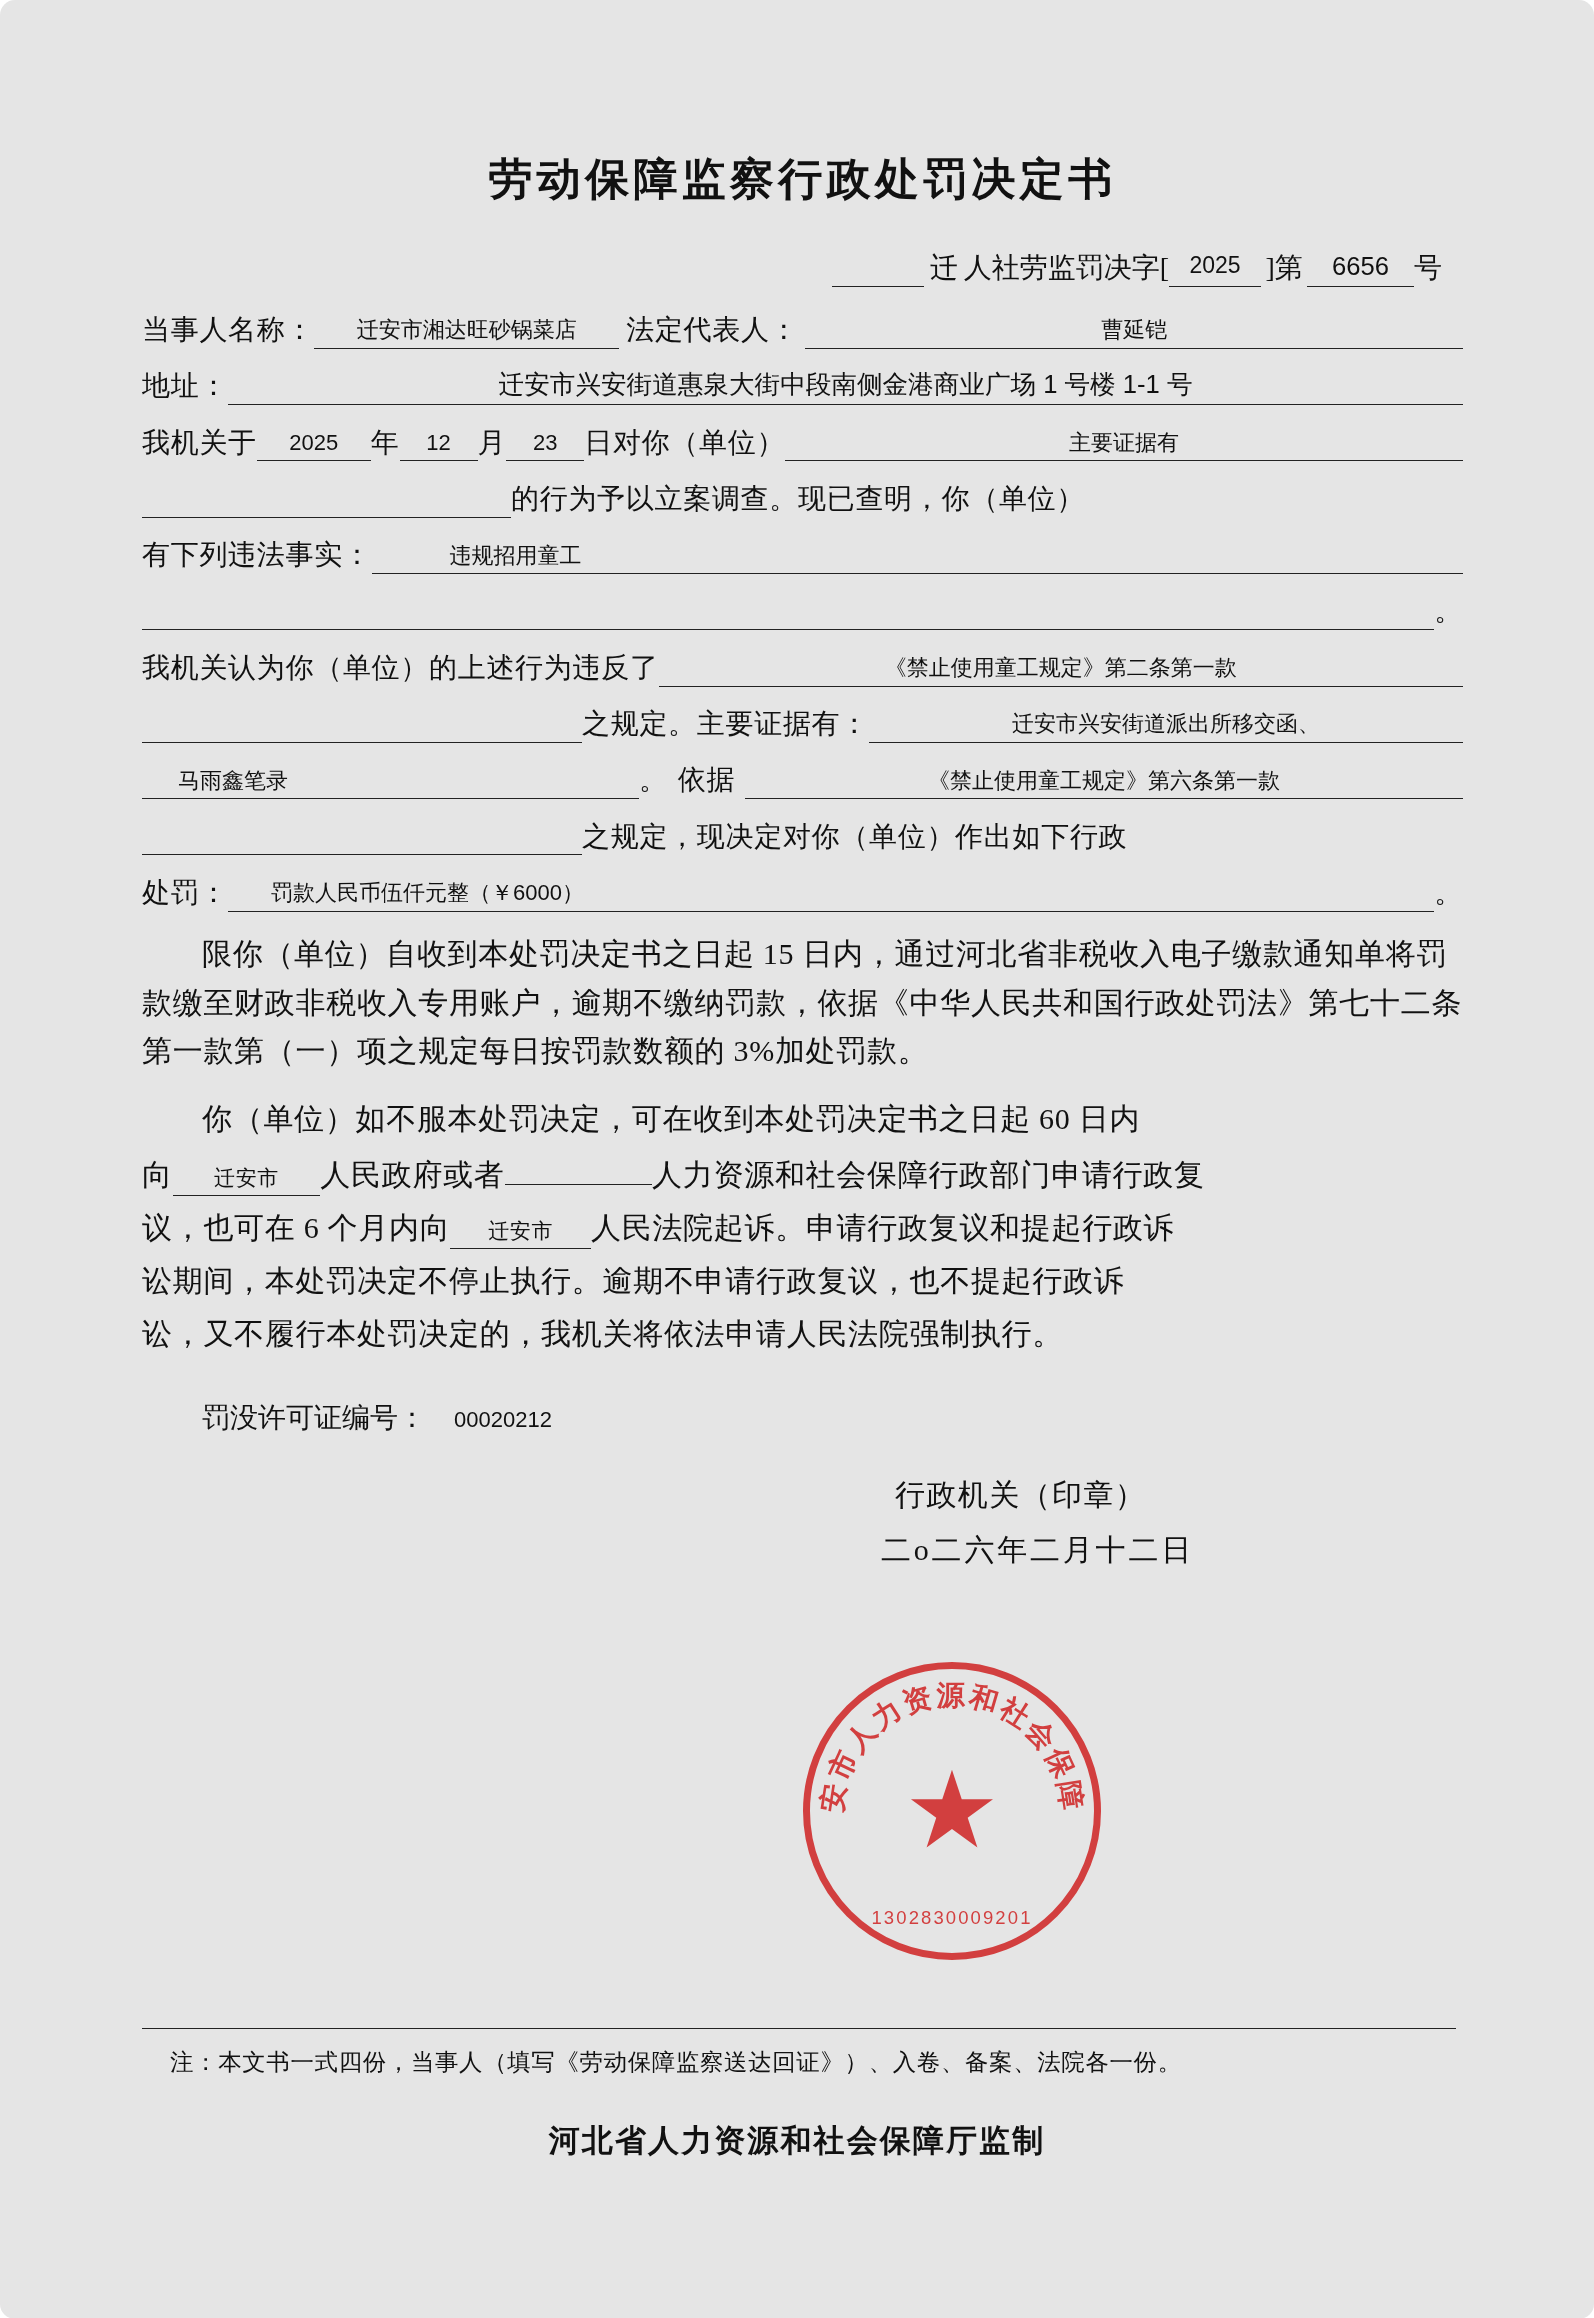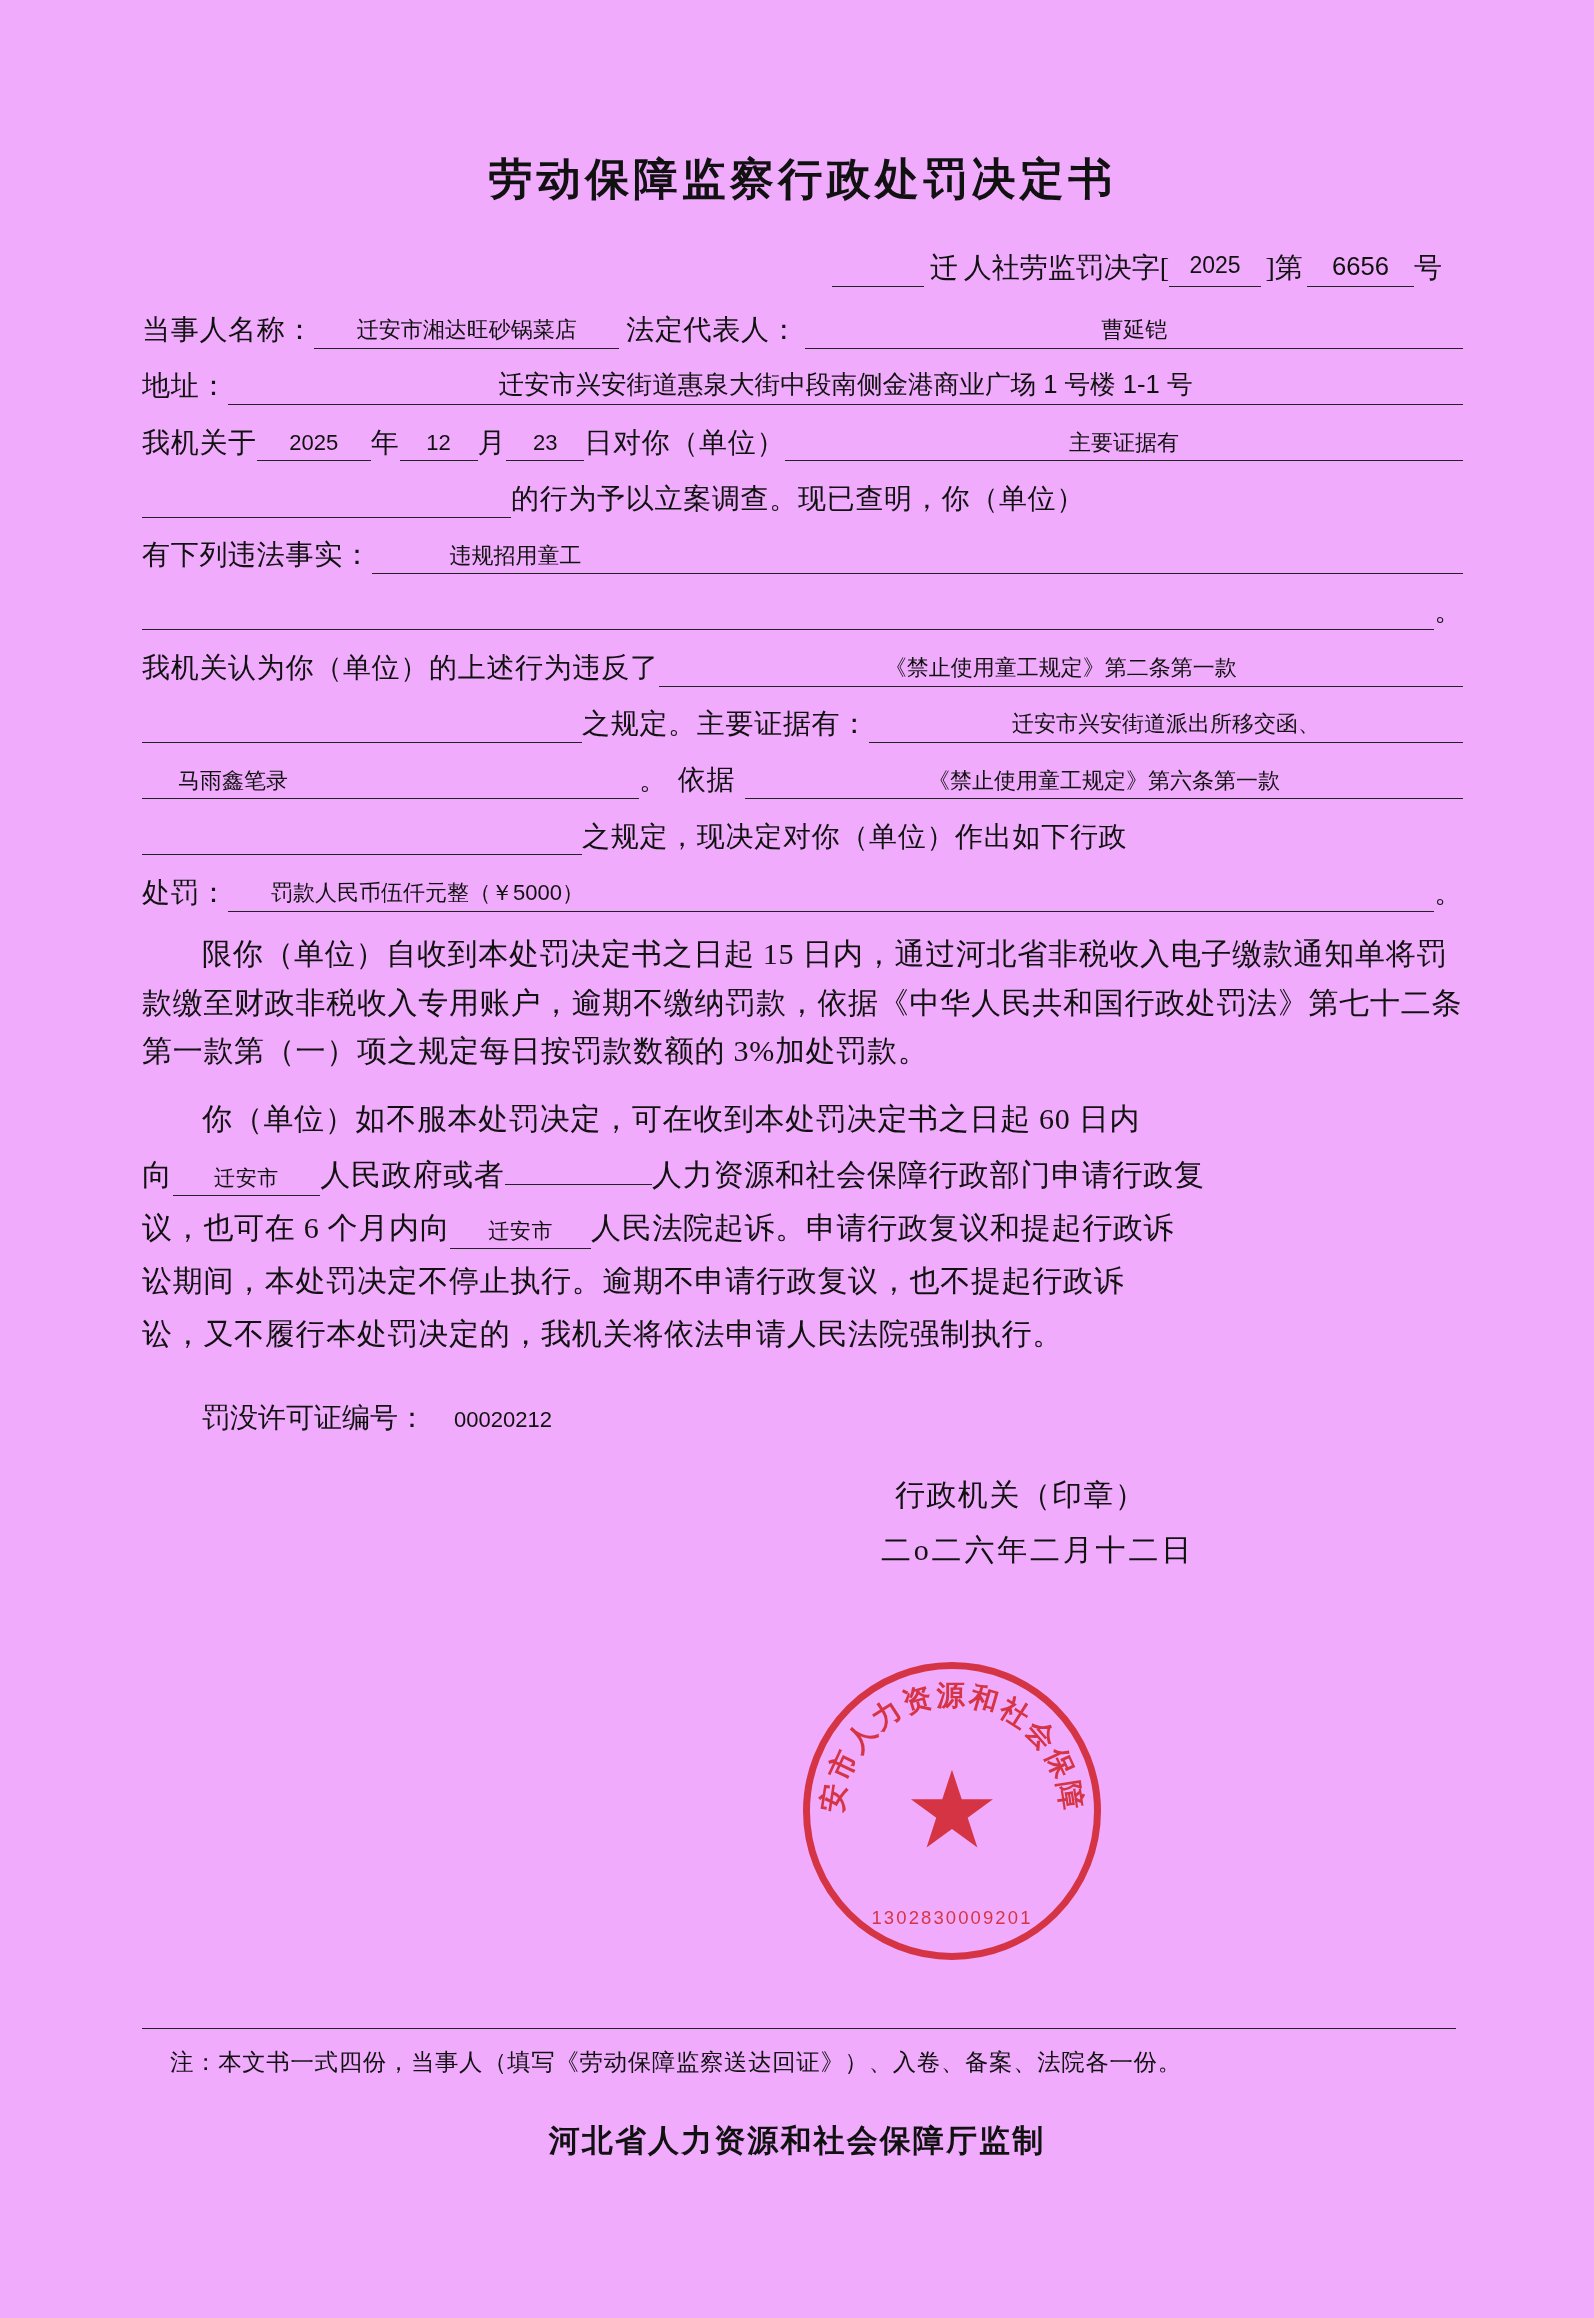--- a/index.html
+++ b/index.html
@@ -8,22 +8,23 @@
     background: #ffffff;
   }
   body {
     font-family: "Liberation Serif", "DejaVu Serif", serif;
     color: #111;
   }
   .page {
     position: relative;
     width: 1594px;
     height: 2319px;
-    background: #f0abfc;
+    background: #e5e5e5;
     overflow: hidden;
+    border-radius: 15px;
   }
   .doc {
     position: absolute;
     left: 142px;
     top: 107px;
     width: 1321px;
   }
   .title {
     text-align: center;
     font-size: 44px;
@@ -294,21 +295,21 @@
     <div class="row">
       <span class="fill" style="width:440px">
           <span></span>
         </span>
       <span class="lbl">之规定，现决定对你（单位）作出如下行政</span>
     </div>
 
     <div class="row">
       <span class="lbl">处罚：</span>
       <span class="fill grow lefty" style="padding-left:43px">
-          <span>罚款人民币伍仟元整（￥5000）</span>
+          <span>罚款人民币伍仟元整（￥6000）</span>
         </span>
       <span class="lbl">。</span>
     </div>
 
     <div class="para">限你（单位）自收到本处罚决定书之日起 15 日内，通过河北省非税收入电子缴款通知单将罚款缴至财政非税收入专用账户，逾期不缴纳罚款，依据《中华人民共和国行政处罚法》第七十二条第一款第（一）项之规定每日按罚款数额的 3%加处罚款。</div>
 
     <div class="para">你（单位）如不服本处罚决定，可在收到本处罚决定书之日起 60 日内</div>
 
     <div class="para noind" style="margin-top:8px;">
       <span>向</span><span class="inline-u" style="width:142px">迁安市</span><span>人民政府或者</span><span class="inline-u" style="width:142px"></span><span>人力资源和社会保障行政部门申请行政复</span>

